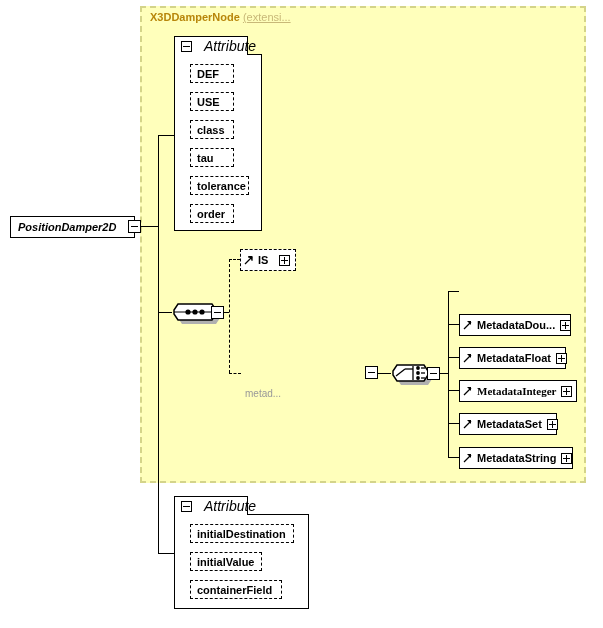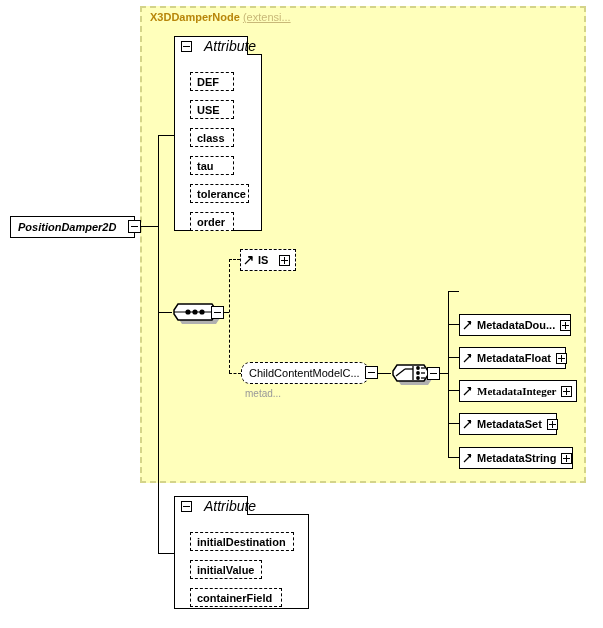--- a/index.html
+++ b/index.html
@@ -122,21 +122,20 @@
   
   .attr-leaf {
     position: absolute;
     box-sizing: border-box;
     background: #ffffff;
     border: 1px dashed #000000;
     height: 19px;
     display: flex;
     align-items: center;
     white-space: nowrap;
-    margin-top: 8px;
   }
   .attr-leaf .lbl {
     font-size: 11px;
     font-weight: bold;
     color: #000000;
     padding: 0 6px;
   }
   .drop-shadow::after {
     content: "";
     position: absolute;
@@ -334,23 +333,20 @@
   <div class="ebox optional drop-shadow" style="left:240px; top:249px; width:56px;">
     <svg class="ref-arrow" viewBox="0 0 10 10">
       <path d="M1,9 L8,2" stroke="#000000" stroke-width="1.3" fill="none"></path>
       <path d="M8,2 L4.2,2 L8,2 L8,5.8" stroke="#000000" stroke-width="1.3" fill="none"></path>
       <polygon points="8,1 8,5 4,1" fill="#000000"></polygon>
     </svg>
     <span class="lbl">IS</span>
     <span class="expander plus trailing"></span>
   </div>
 
-  <div class="rbox drop-shadow" style="left:241px; top:362px; width:128px;">
-    <span class="lbl">ChildContentModelC...</span>
-  </div>
   <div class="edge-exp" style="left:365px; top:366px;"></div>
   <div class="annot" style="left:245px; top:388px;">metad...</div>
 
   <div class="line h" style="left:378px; top:373px; width:13px;"></div>
 
   <div class="compositor" style="left:391px; top:360px;">
     <svg width="52" height="28" viewBox="0 0 52 28">
       <polygon points="11,21 6,21 2,15 2,11 6,5 11,5 33,5 37,11 37,15 33,21" fill="#b0b0b0" transform="translate(4,4)"></polygon>
       <polygon points="11,21 6,21 2,15 2,11 6,5 11,5 33,5 37,11 37,15 33,21" fill="#ffffff" stroke="#000000" stroke-width="1.5"></polygon>
       <line x1="5" y1="16" x2="14" y2="9" stroke="#000000" stroke-width="1.3"></line>

